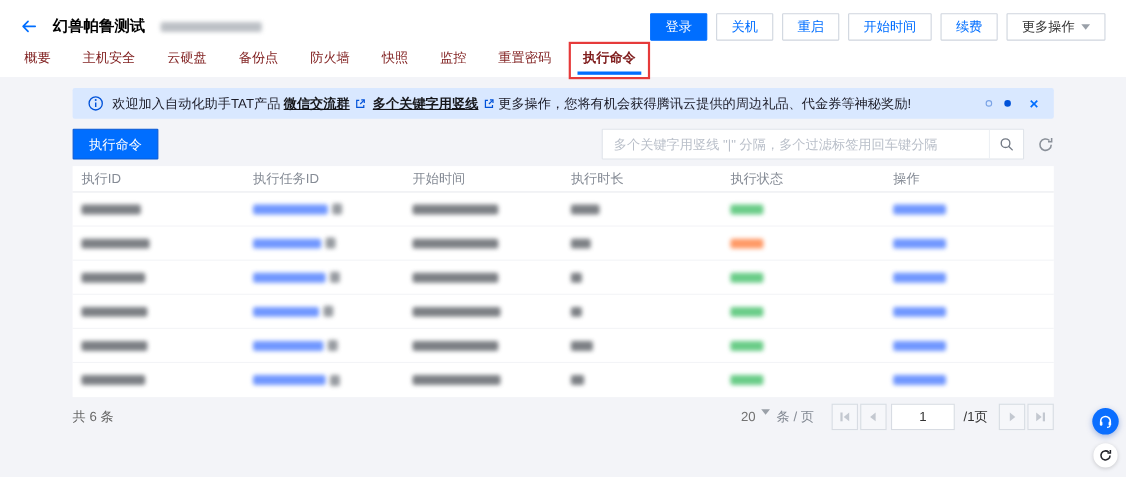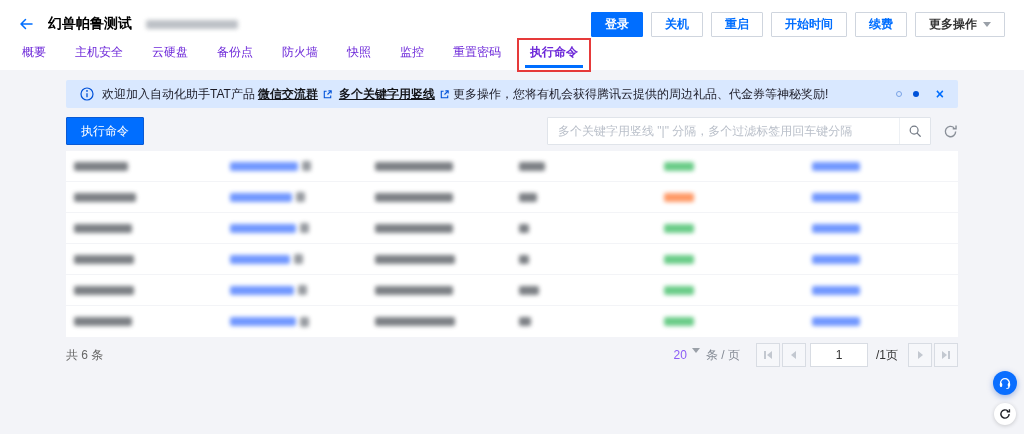--- a/index.html
+++ b/index.html
@@ -10,27 +10,27 @@
   }
   
   .topbar { background:#fff; height:70px; }
   .topbar-row1 { height:44px; display:flex; align-items:center; padding:4px 19px 0 18px; }
   .back-btn { display:flex; align-items:center; cursor:pointer; margin-right:14px; }
   .page-title { font-size:14px; font-weight:bold; color:#000; margin-right:14px; white-space:nowrap; }
   .subtitle-blur { width:92px; height:9px; background:#9aa0a8; border-radius:2px; filter:blur(2px); opacity:.65; }
   .actions { margin-left:auto; display:flex; gap:8px; align-items:center; }
   .hbtn { height:25px; padding:0 13px; font-size:12px; border-radius:1px;
           border:1px solid #cfd5de; background:#fff; color:#006eff; cursor:pointer;
-          font-family:inherit; white-space:nowrap;font-weight:bold; }
+          font-family:inherit; white-space:nowrap; }
   .hbtn.primary { background:#006eff; border-color:#006eff; color:#fff; }
   .hbtn.more { color:#333; display:flex; align-items:center; gap:6px; }
   .caret-down { width:0; height:0; border-left:4px solid transparent; border-right:4px solid transparent; border-top:5px solid #9aa0a8; display:inline-block; }
   
   .tabs { display:flex; gap:25px; padding-left:20px; height:26px; align-items:flex-end; }
-  .tab { font-size:12px; color:#6d28d9; cursor:pointer; position:relative; padding:3px 2px 9px; white-space:nowrap; }
+  .tab { font-size:12px; color:#7f1d1d; cursor:pointer; position:relative; padding:3px 2px 9px; white-space:nowrap; }
   .tab.active { font-weight:bold; }
   .tab.active::after { content:""; position:absolute; left:-3px; right:-3px; bottom:2px; height:3px; background:#006eff; }
   .annotation-box { position:absolute; border:2px solid #e63a3a; pointer-events:none; z-index:5; }
   
   .content { padding:10px 66px 0; }
   .banner { height:28px; background:#d9e8ff; border-radius:2px; display:flex; align-items:center;
             padding:0 14px; font-size:12px; color:#1c1c28; white-space:nowrap; }
   .banner .info-icon { margin-right:8px; display:flex; }
   .blink { color:#15161a; font-weight:bold; text-decoration:underline; margin:0 3px; cursor:pointer; }
   .ext-icon { display:inline-flex; margin:0 3px 0 1px; vertical-align:-1px; cursor:pointer; }
@@ -63,21 +63,21 @@
   .b-id, .b-time, .b-dur { background:#5c6066; }
   .b-task { background:#4d7dff; }
   .b-copy { width:9px; height:10px; background:#7d8289; margin-left:4px; }
   .b-status { width:30px; }
   .status-green .b-status { background:#45c06a; }
   .status-orange .b-status { background:#ff8040; }
   .b-action { width:48px; background:#4d7dff; }
   
   .footer { display:flex; align-items:center; height:35px; font-size:12px; color:#666; padding-top:1px; }
   .footer-right { margin-left:auto; display:flex; align-items:center; }
-  .psize { display:flex; align-items:flex-start; gap:5px; color:#8b5cf6; cursor:pointer; }
+  .psize { display:flex; align-items:flex-start; gap:5px; color:#737373; cursor:pointer; }
   .unit { color:#858b95; margin:0 16px 0 6px; }
   .pgroup { display:flex; align-items:center; gap:2px; }
   .pg-btn { width:24px; height:24px; border:1px solid #d8dce3; background:#f6f7fa; display:flex;
             align-items:center; justify-content:center; cursor:pointer; }
   .tri-l { width:0; height:0; border-top:4px solid transparent; border-bottom:4px solid transparent; border-right:5px solid #c3c8d0; }
   .tri-r { width:0; height:0; border-top:4px solid transparent; border-bottom:4px solid transparent; border-left:5px solid #c3c8d0; }
   .vbar { width:2px; height:8px; background:#c3c8d0; }
   .pg-btn .vbar + .tri-l, .pg-btn .tri-r + .vbar { margin-left:1px; }
   .pg-input { width:58px; height:24px; border:1px solid #d8dce3; background:#fff; display:flex;
               align-items:center; justify-content:center; color:#333; margin:0 2px; }
@@ -178,20 +178,28 @@
       <span class="refresh-btn">
         <svg width="15" height="15" viewBox="0 0 16 16">
             <path d="M13.5 8a5.5 5.5 0 1 1-1.7-3.97" fill="none" stroke="#8a9099" stroke-width="1.5"></path>
             <path d="M13.9 1.6v3.5h-3.5" fill="none" stroke="#8a9099" stroke-width="1.5"></path>
           </svg>
       </span>
     </div>
   </div>
 
   <div class="card">
+    <div class="tgrid thead" id="thead">
+        <div>执行ID</div>
+        <div>执行任务ID</div>
+        <div>开始时间</div>
+        <div>执行时长</div>
+        <div>执行状态</div>
+        <div>操作</div>
+      </div>
     <div id="tbody">
         <div class="tgrid trow status-green">
           <div class="cell">
             <span class="blur b-id" style="width: 54px;"></span>
           </div>
           <div class="cell">
             <span class="blur b-task" style="width: 68px;"></span>
             <span class="blur b-copy"></span>
           </div>
           <div class="cell">

